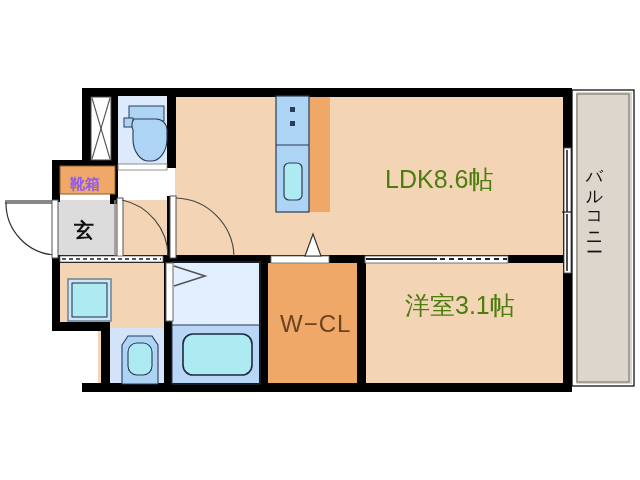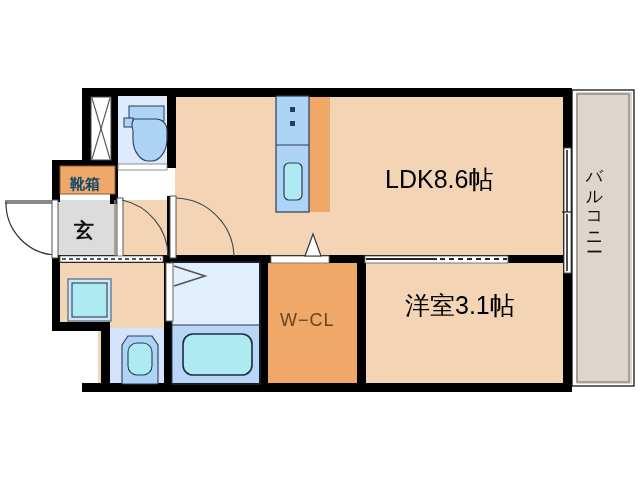--- a/index.html
+++ b/index.html
@@ -20,47 +20,47 @@
     background: #ffffff;
   }
   .svg-layer {
     position: absolute;
     left: 0;
     top: 0;
   }
   .room-label {
     position: absolute;
     font-family: "Liberation Sans", sans-serif;
-    color: #000000;
+    color: #4d7c0f;
     white-space: nowrap;
     font-weight: 400;
   }
   #label-ldk {
     left: 385px;
     top: 163px;
     font-size: 25px;
     letter-spacing: 0px;
   }
   #label-bedroom {
     left: 405px;
     top: 289px;
     font-size: 25px;
   }
   #label-wcl {
     left: 280px;
     top: 310px;
-    font-size: 18px;
+    font-size: 24px;
     color: #6b4320;
     letter-spacing: 1px;
   }
   #label-shoebox {
     left: 70px;
     top: 175px;
     font-size: 15px;
-    color: #0c4a6e;
+    color: #8b5cf6;
     font-weight: 600;
   }
   #label-genkan {
     left: 74px;
     top: 217px;
     font-size: 20px;
     color: #111;
     font-weight: 700;
   }
   #label-balcony {

